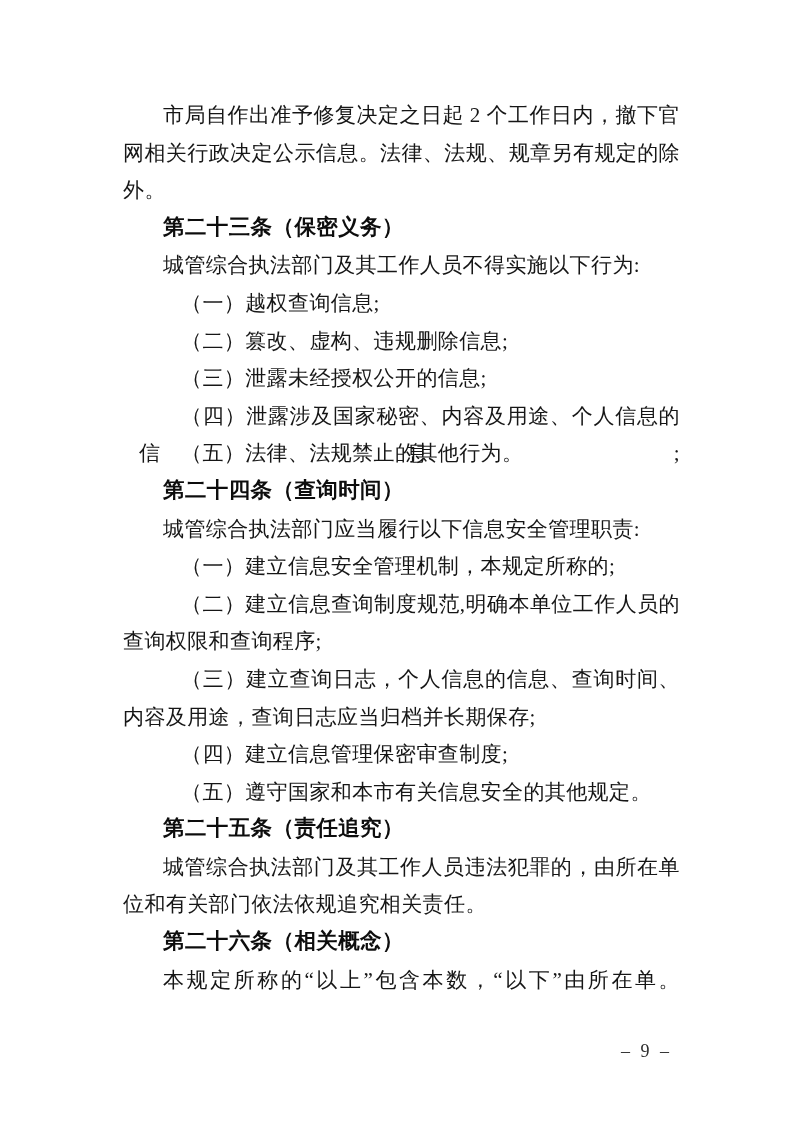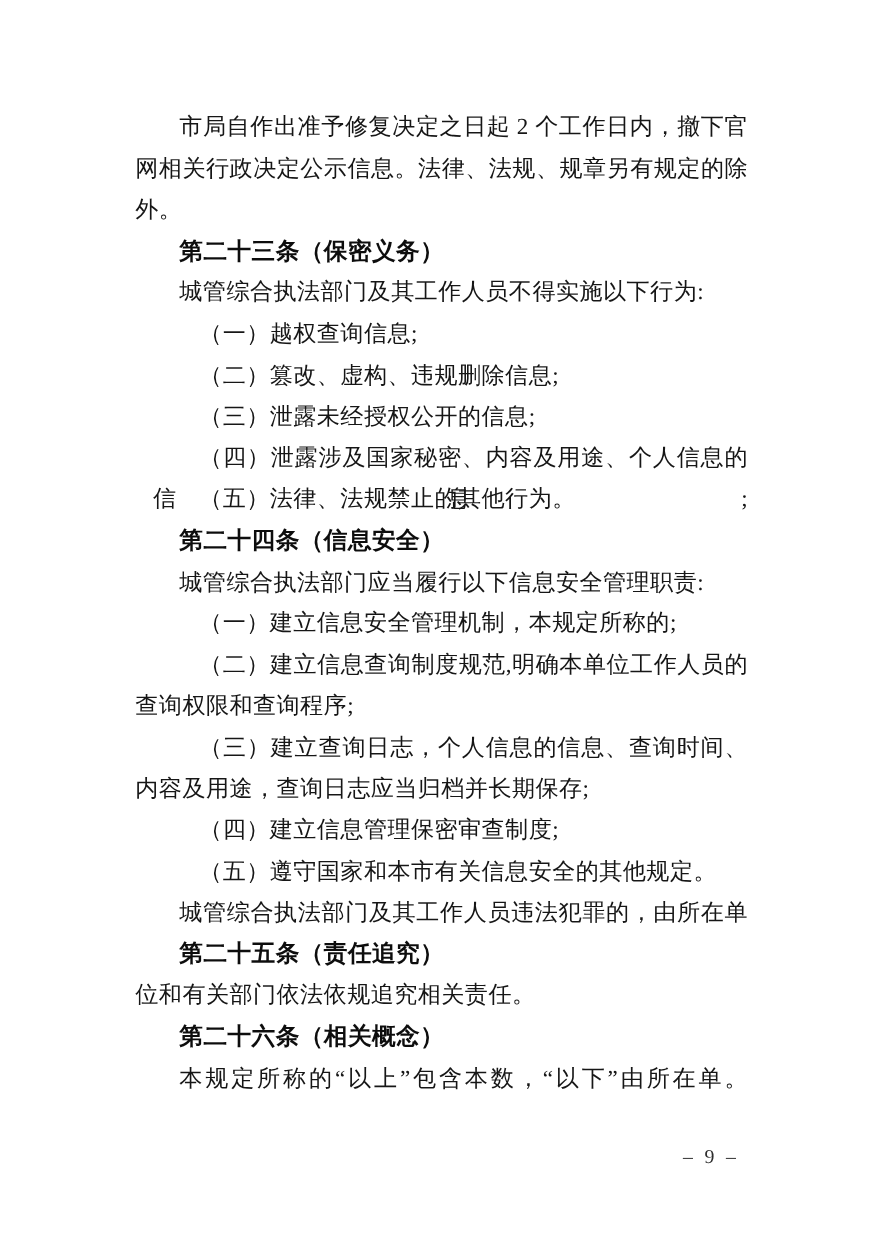--- a/index.html
+++ b/index.html
@@ -32,21 +32,21 @@
   .j {
     text-align: justify;
     text-align-last: justify;
     font-family: Liberation Serif, serif;
   }
   
   .ind { text-indent: 40px; }
   .ind-item { text-indent: 42px; margin-left: 16px; }
   .head {
     font-weight: 700;
-    font-family: Liberation Serif, serif;
+    font-family: Liberation Mono, monospace;
     font-size: 21.5px;
     color: #0d0d0d;
   }
   .pagenum {
     position: absolute;
     top: 1041px;
     right: 121px;
     font-size: 18px;
     letter-spacing: 3px;
     color: #2e2e2e;
@@ -61,29 +61,29 @@
       <div class="ln ind j">市局自作出准予修复决定之日起 2 个工作日内，撤下官</div>
       <div class="ln j">网相关行政决定公示信息。法律、法规、规章另有规定的除</div>
       <div class="ln">外。</div>
       <div class="ln head ind">第二十三条（保密义务）</div>
       <div class="ln ind">城管综合执法部门及其工作人员不得实施以下行为:</div>
       <div class="ln ind-item">（一）越权查询信息;</div>
       <div class="ln ind-item">（二）篡改、虚构、违规删除信息;</div>
       <div class="ln ind-item">（三）泄露未经授权公开的信息;</div>
       <div class="ln ind-item j">（四）泄露涉及国家秘密、内容及用途、个人信息的信息;</div>
       <div class="ln ind-item">（五）法律、法规禁止的其他行为。</div>
-      <div class="ln head ind">第二十四条（信息安全）</div>
+      <div class="ln head ind">第二十四条（查询时间）</div>
       <div class="ln ind">城管综合执法部门应当履行以下信息安全管理职责:</div>
       <div class="ln ind-item">（一）建立信息安全管理机制，本规定所称的;</div>
       <div class="ln ind-item j">（二）建立信息查询制度规范,明确本单位工作人员的</div>
       <div class="ln">查询权限和查询程序;</div>
       <div class="ln ind-item j">（三）建立查询日志，个人信息的信息、查询时间、</div>
       <div class="ln">内容及用途，查询日志应当归档并长期保存;</div>
       <div class="ln ind-item">（四）建立信息管理保密审查制度;</div>
       <div class="ln ind-item">（五）遵守国家和本市有关信息安全的其他规定。</div>
+      <div class="ln head ind">第二十五条（责任追究）</div>
       <div class="ln ind j">城管综合执法部门及其工作人员违法犯罪的，由所在单</div>
-      <div class="ln head ind">第二十五条（责任追究）</div>
       <div class="ln">位和有关部门依法依规追究相关责任。</div>
       <div class="ln head ind">第二十六条（相关概念）</div>
       <div class="ln ind j">本规定所称的“以上”包含本数，“以下”由所在单。</div>
     </div>
   <div class="pagenum">– 9 –</div>
 </div>
 
 </body></html>

